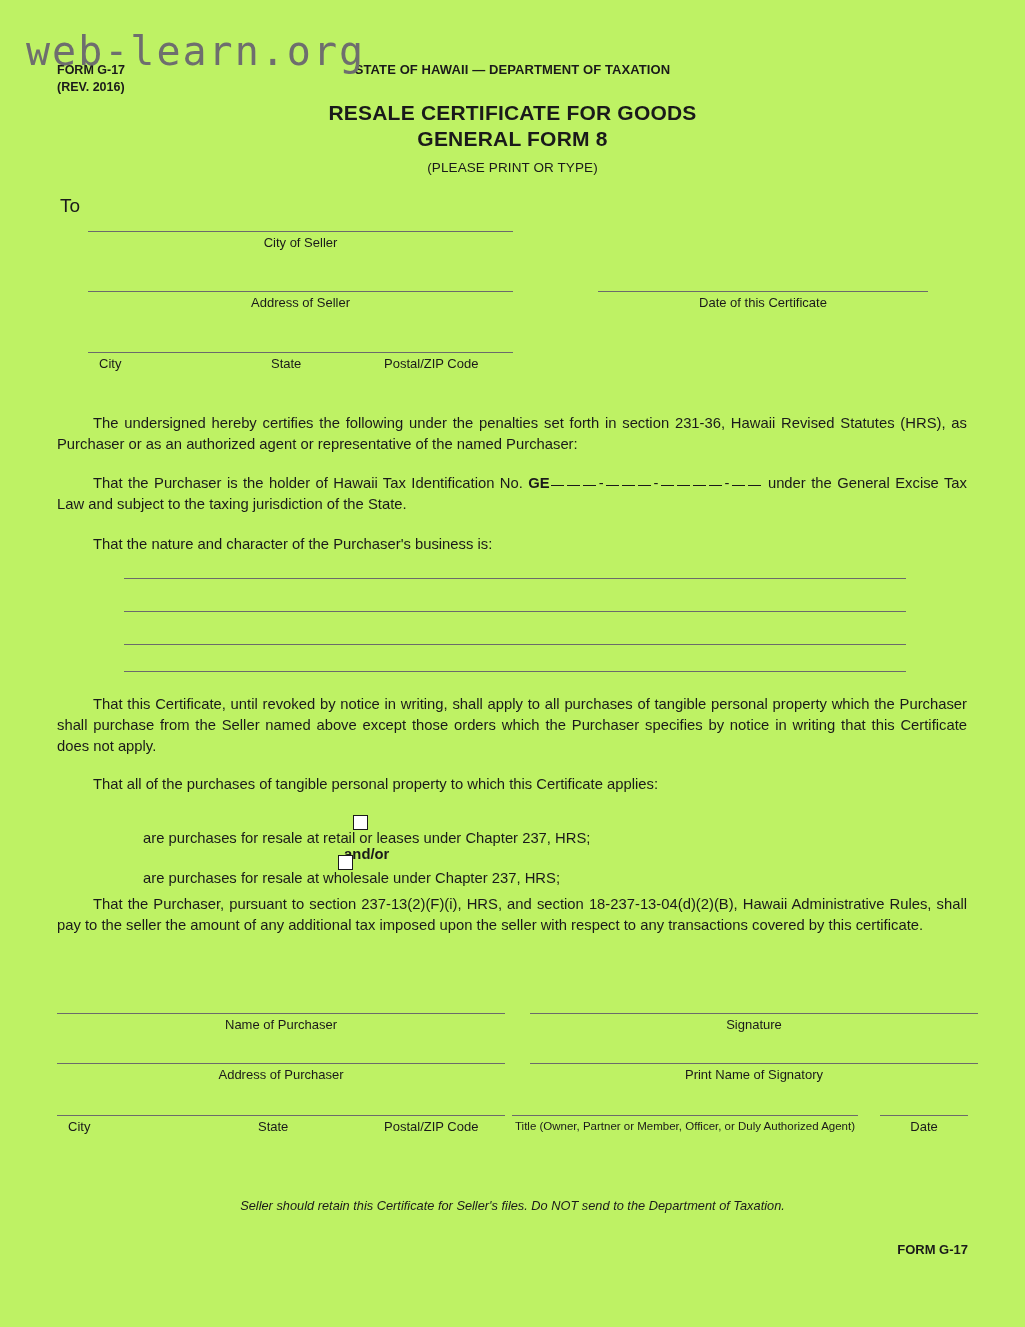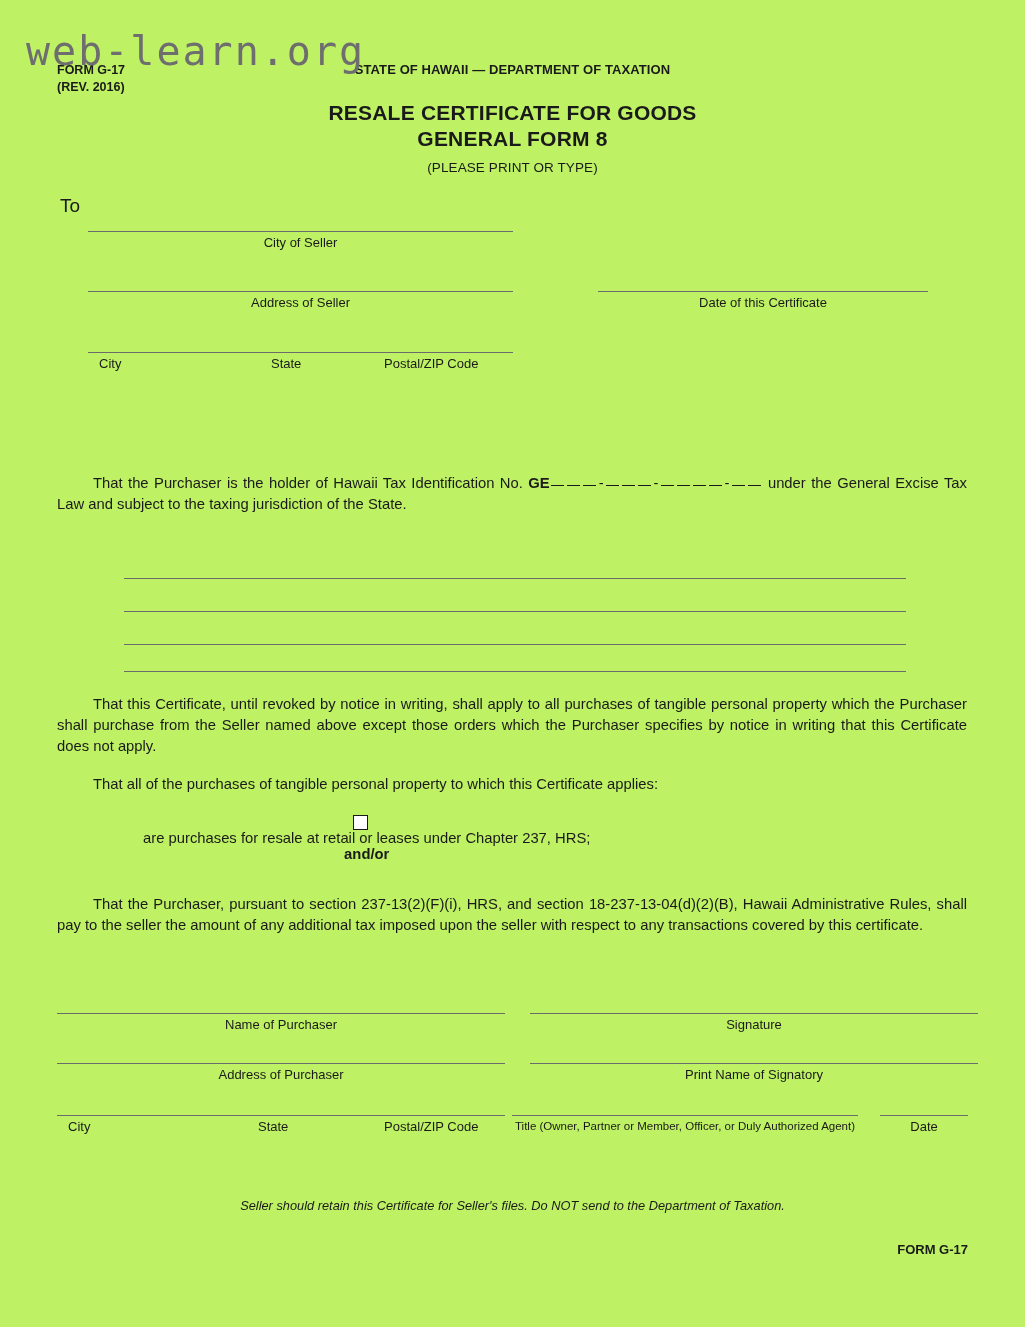--- a/index.html
+++ b/index.html
@@ -196,43 +196,49 @@
   <div class="flabel" style="left:88px; top:295px; width:425px;">Address of Seller</div>
 
   <div class="fline" style="left:598px; top:291px; width:330px;"></div>
   <div class="flabel" style="left:598px; top:295px; width:330px;">Date of this Certificate</div>
 
   <div class="fline" style="left:88px; top:352px; width:425px;"></div>
   <div class="flabel-left" style="left:99px; top:356px;">City</div>
   <div class="flabel-left" style="left:271px; top:356px;">State</div>
   <div class="flabel-left" style="left:384px; top:356px;">Postal/ZIP Code</div>
 
+  <div class="para" style="top:413px;">The undersigned hereby certifies the following under the penalties set forth in section 231-36, Hawaii Revised Statutes (HRS), as Purchaser or as an authorized agent or representative of the named Purchaser:</div>
 
   <div class="para" style="top:473px;">
     <span>That the Purchaser is the holder of Hawaii Tax Identification No. </span><b>GE</b><span id="ge-blanks"><span class="blank-u"></span><span class="blank-u"></span><span class="blank-u"></span><span class="dashsep">-</span><span class="blank-u"></span><span class="blank-u"></span><span class="blank-u"></span><span class="dashsep">-</span><span class="blank-u"></span><span class="blank-u"></span><span class="blank-u"></span><span class="blank-u"></span><span class="dashsep">-</span><span class="blank-u"></span><span class="blank-u"></span></span><span> under the General Excise Tax Law and subject to the taxing jurisdiction of the State.</span>
   </div>
 
+  <div class="para" style="top:534px;">That the nature and character of the Purchaser's business is:</div>
 
   <div id="desc-rules">
       <div class="rule-desc" style="top: 578px;"></div>
       <div class="rule-desc" style="top: 611px;"></div>
       <div class="rule-desc" style="top: 644px;"></div>
       <div class="rule-desc" style="top: 671px;"></div>
     </div>
 
   <div class="para" style="top:694px;">That this Certificate, until revoked by notice in writing, shall apply to all purchases of tangible personal property which the Purchaser shall purchase from the Seller named above except those orders which the Purchaser specifies by notice in writing that this Certificate does not apply.</div>
 
   <div class="para" style="top:774px;">That all of the purchases of tangible personal property to which this Certificate applies:</div>
 
   <div class="cbrow" style="top:815px;">
     <span class="cbox"></span>
     <span>are purchases for resale at retail or leases under Chapter 237, HRS; </span>
       <b>and/or</b>
   </div>
 
+  <div class="cbrow" style="top:855px;">
+    <span class="cbox"></span>
+    <span>are purchases for resale at wholesale under Chapter 237, HRS;</span>
+  </div>
 
   <div class="para" style="top:894px;">That the Purchaser, pursuant to section 237-13(2)(F)(i), HRS, and section 18-237-13-04(d)(2)(B), Hawaii Administrative Rules, shall pay to the seller the amount of any additional tax imposed upon the seller with respect to any transactions covered by this certificate.</div>
 
   <div class="fline" style="left:57px; top:1013px; width:448px;"></div>
   <div class="flabel" style="left:57px; top:1017px; width:448px;">Name of Purchaser</div>
 
   <div class="fline" style="left:530px; top:1013px; width:448px;"></div>
   <div class="flabel" style="left:530px; top:1017px; width:448px;">Signature</div>
 
   <div class="fline" style="left:57px; top:1063px; width:448px;"></div>

